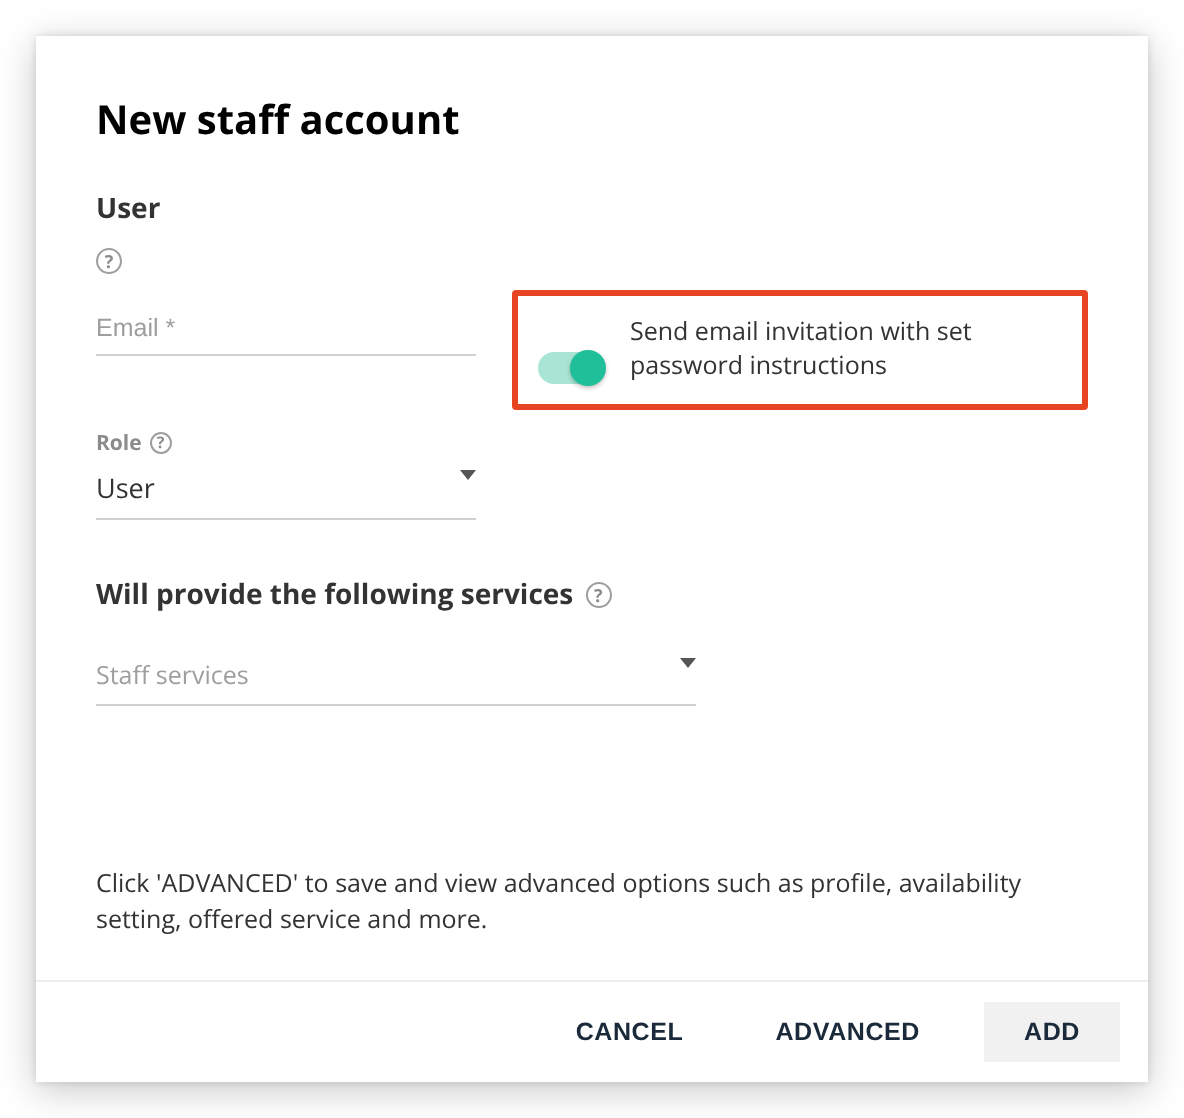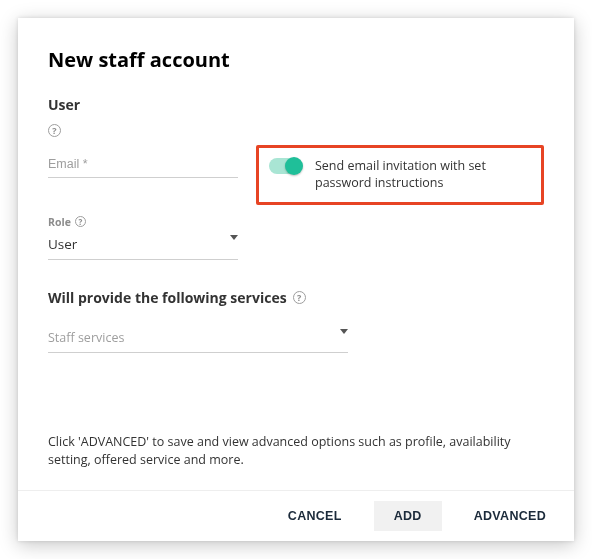--- a/index.html
+++ b/index.html
@@ -64,21 +64,21 @@
     align-items: flex-start;
     gap: 8px;
   }
   .two-col .left { flex: 0 0 200px; }
   .two-col .right { flex: 1 1 auto; }
 
   .highlight-box {
     border: 3px solid #e74424;
     padding: 10px 14px 10px 10px;
     display: flex;
-    align-items: flex-start;
+    align-items: flex-end;
     gap: 14px;
     background: #fff;
     border-radius: 2px;
   }
   .toggle {
     width: 32px; height: 16px;
     background: #a9e5d4;
     border-radius: 10px;
     position: relative;
     flex-shrink: 0;
@@ -220,17 +220,17 @@
           <span>Staff services</span>
           <span class="caret"></span>
         </div>
       </div>
 
       <div class="hint-text">Click 'ADVANCED' to save and view advanced options such as profile, availability setting, offered service and more.</div>
     </div>
 
     <div class="dialog-footer">
       <button class="flat-btn">CANCEL</button>
+      <button class="flat-btn">ADVANCED</button>
       <button class="flat-btn primary">ADD</button>
-      <button class="flat-btn">ADVANCED</button>
     </div>
   </div>
 </div>
 
 </body></html>

